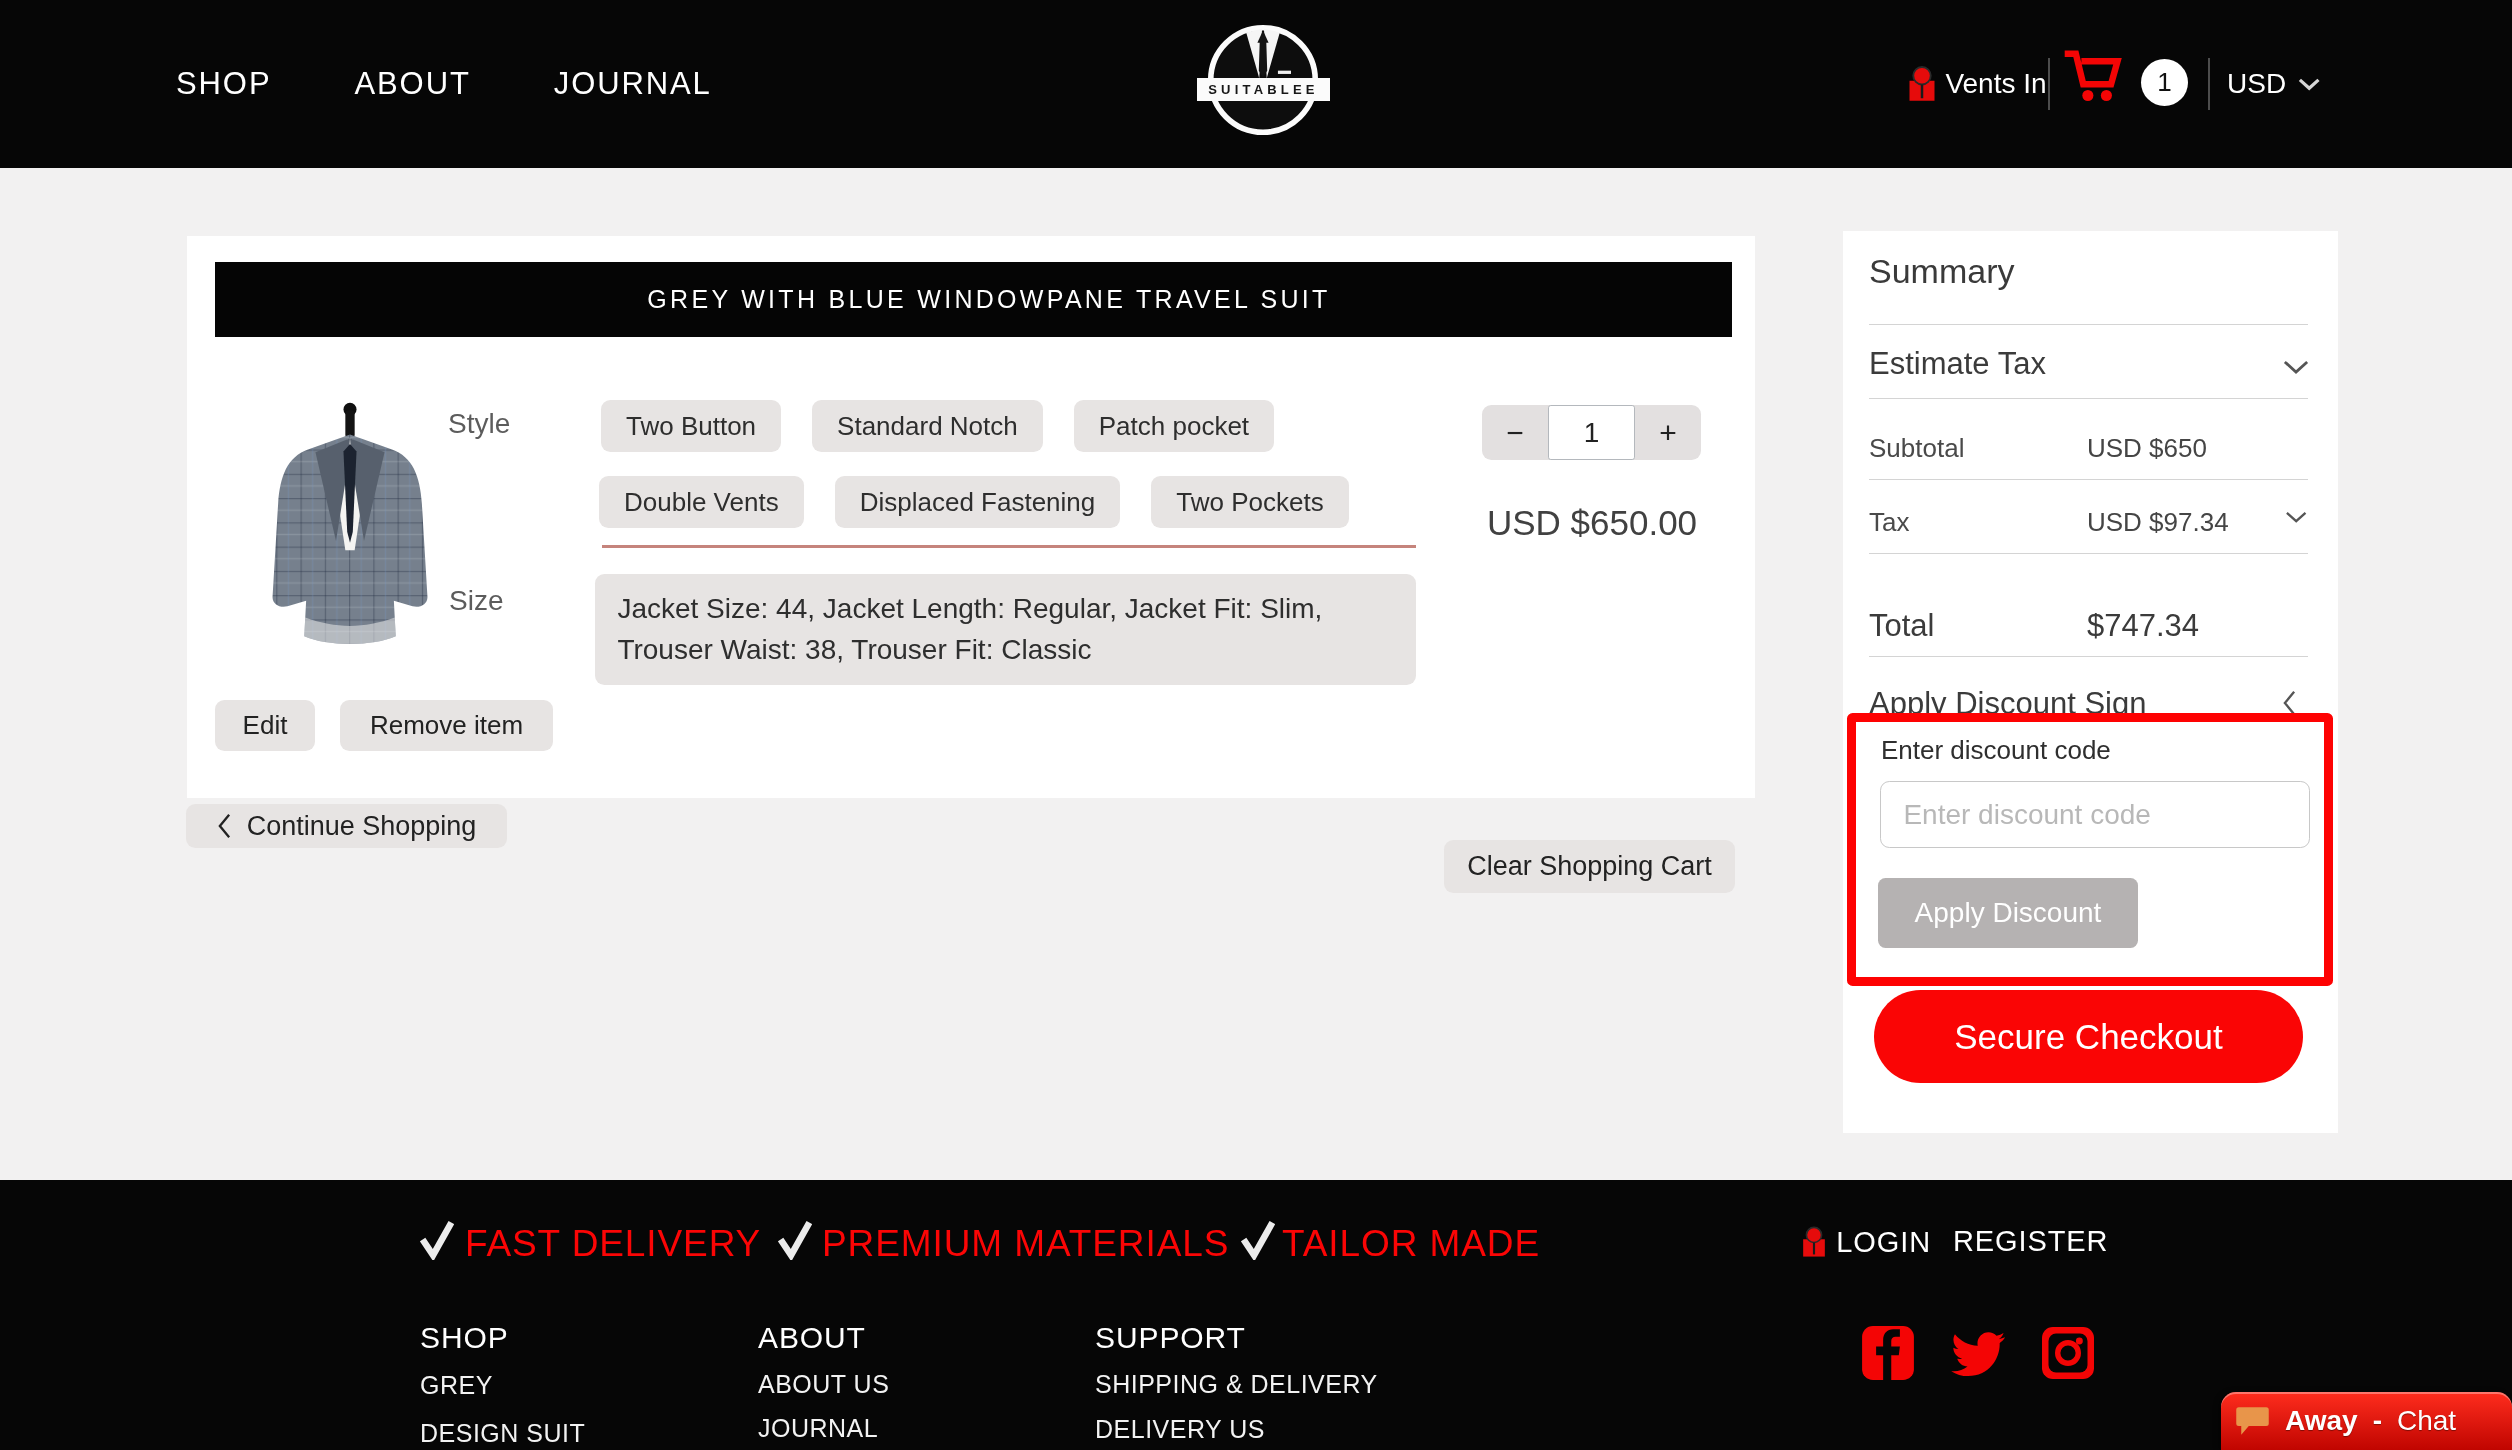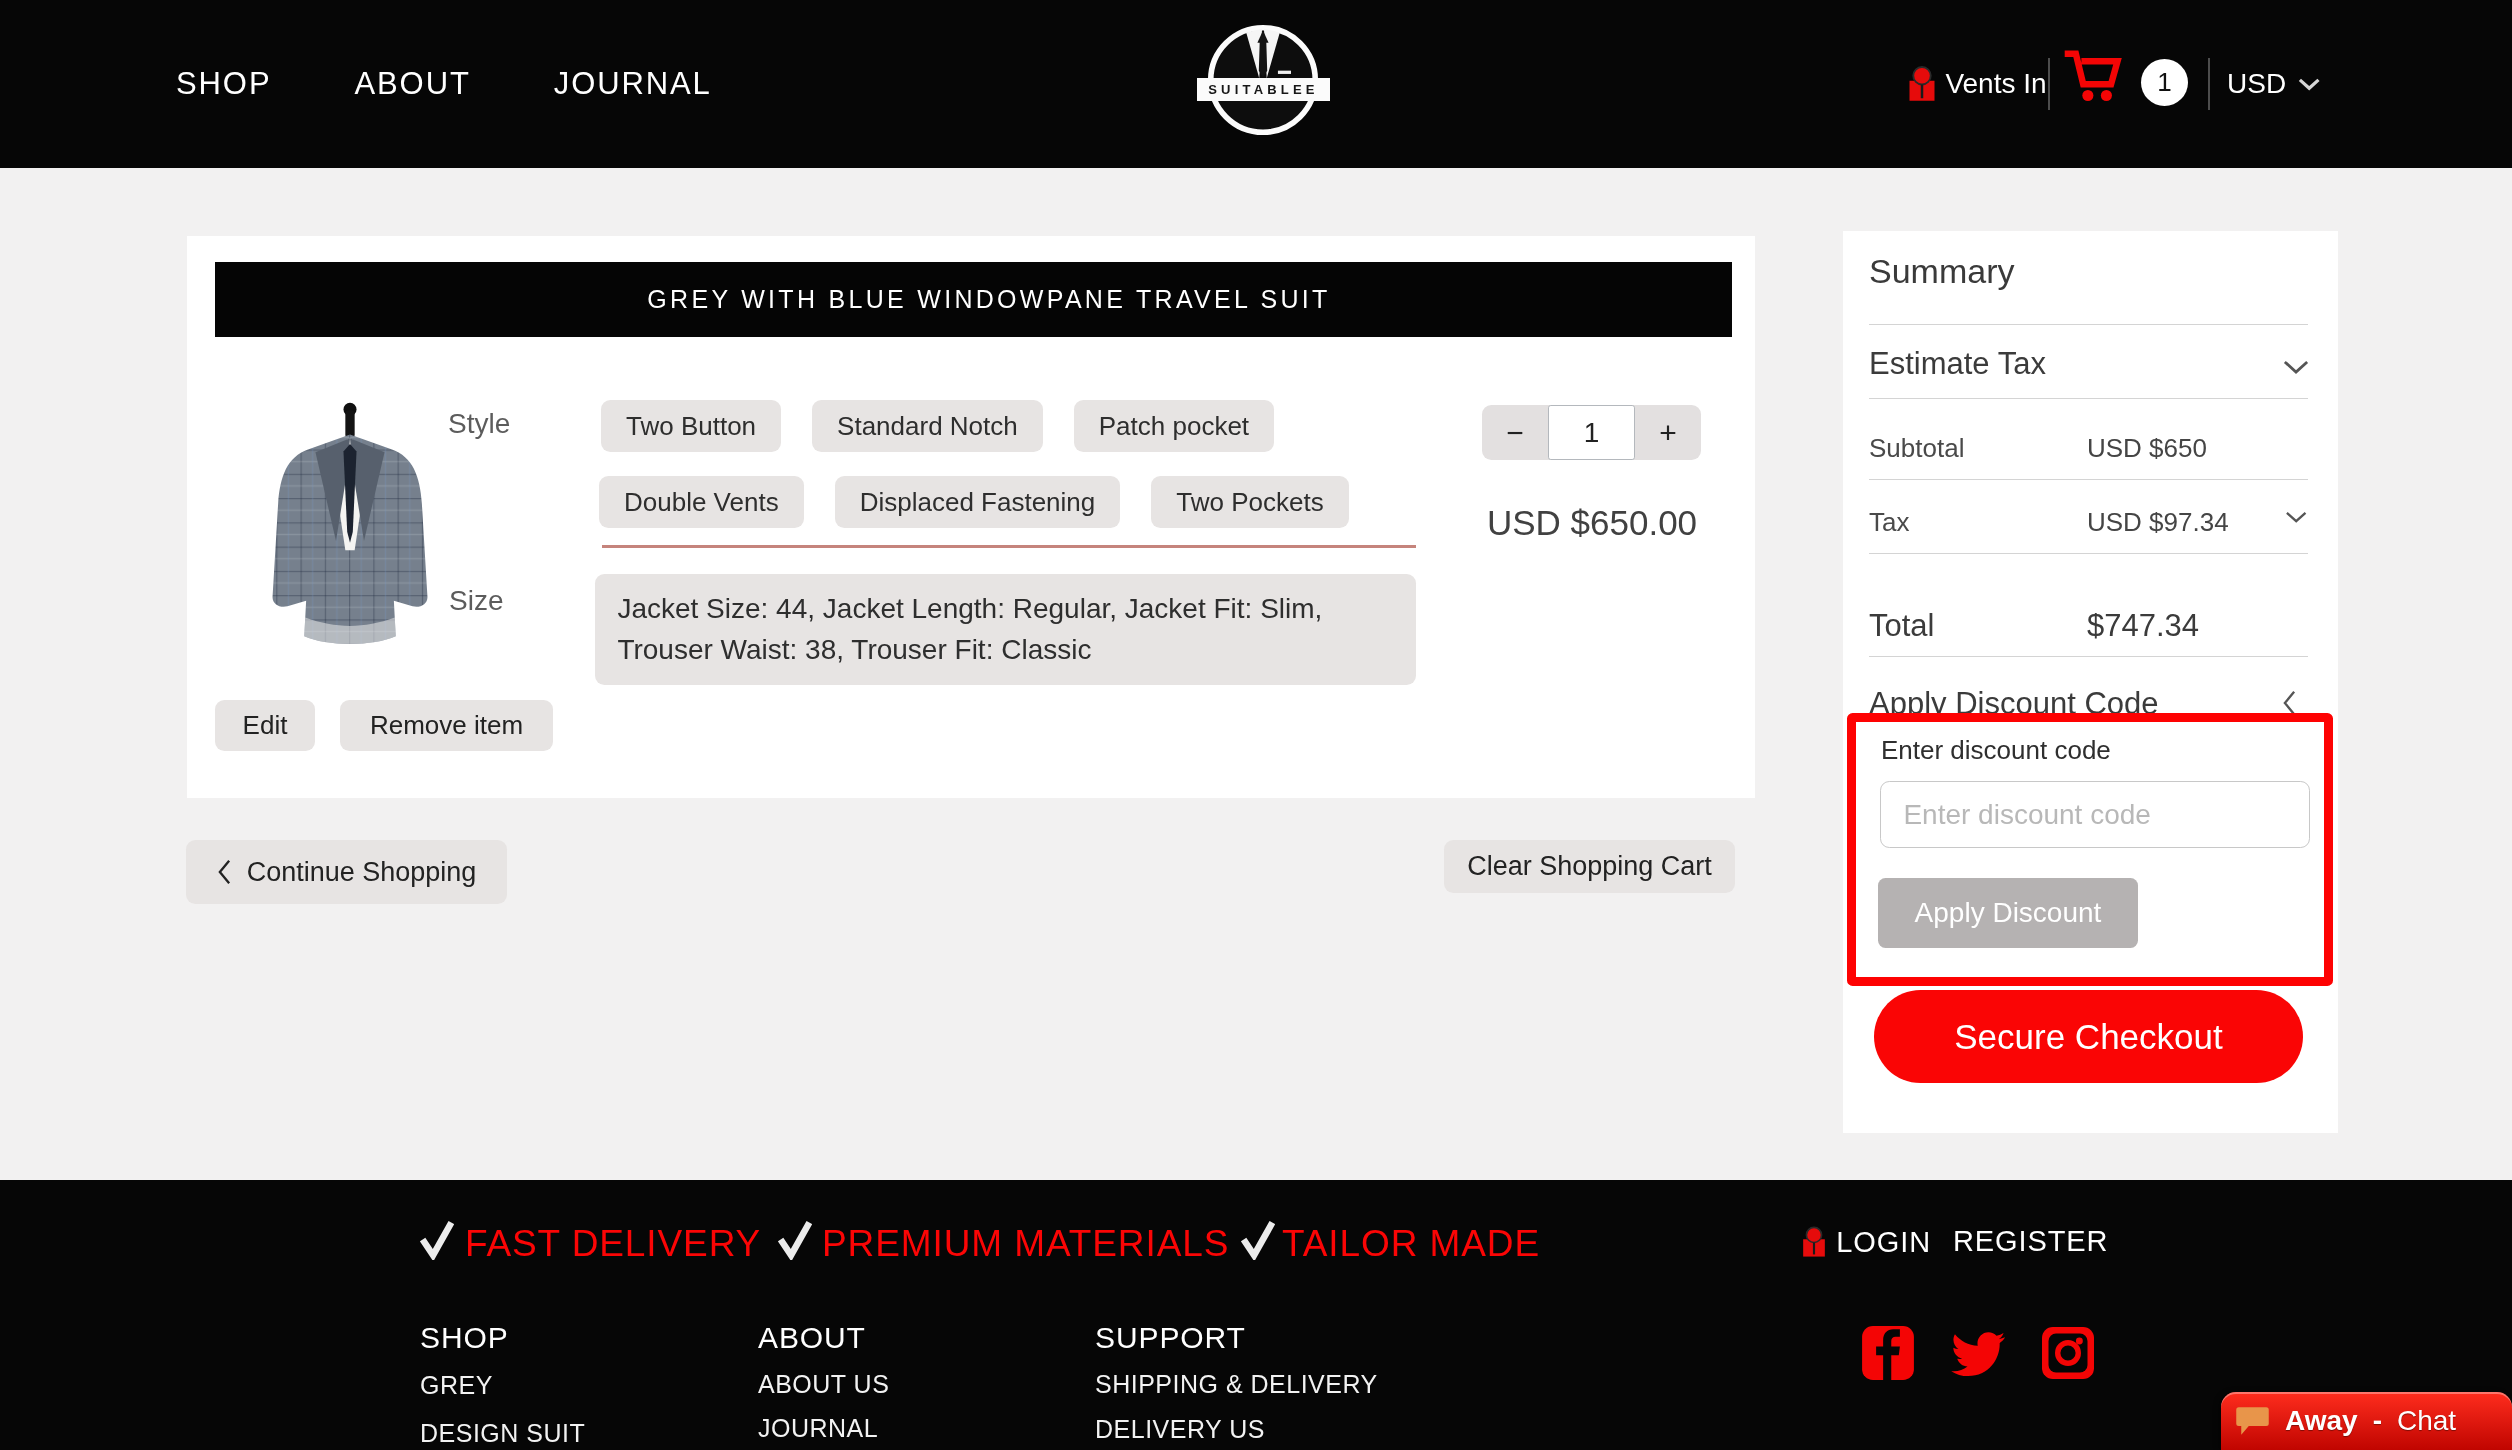--- a/index.html
+++ b/index.html
@@ -41,21 +41,21 @@
   .qty{position:absolute;left:1295px;top:169px;width:219px;height:55px;background:#e3e0e0;
        border-radius:9.3px;display:flex;align-items:stretch;}
   .qty .step{flex:1;display:flex;align-items:center;justify-content:center;font-size:30px;color:#222;cursor:pointer;}
   .qty input{width:81px;border:1.9px solid #b4b8bd;border-radius:2.8px;background:#fff;text-align:center;
              font-size:28px;font-family:inherit;color:#222;outline:none;}
   .price{position:absolute;left:1286px;top:267px;width:238px;text-align:center;font-size:35px;color:#414141;}
   .gbtn{background:#e7e4e3;border-radius:9.3px;border:none;font-size:26px;color:#222;
         display:flex;align-items:center;justify-content:center;cursor:pointer;font-family:inherit;}
   .edit-btn{position:absolute;left:28px;top:464px;width:100px;height:51px;}
   .remove-btn{position:absolute;left:153px;top:464px;width:213px;height:51px;}
-  .continue-btn{position:absolute;left:186px;top:840px;width:321px;height:64px;gap:15px;font-size:27px;}
+  .continue-btn{position:absolute;left:186px;top:804px;width:321px;height:44px;gap:15px;font-size:27px;}
   .clear-btn{position:absolute;left:1444px;top:840px;width:291px;height:53px;font-size:27px;}
 
   
   .summary{position:absolute;left:1843px;top:231px;width:495px;height:902px;background:#fff;}
   .summary .hr{position:absolute;left:26px;width:439px;height:0.9px;background:#d4d4d4;}
   .sm-title{position:absolute;left:26px;top:20.5px;font-size:34px;color:#3a3a3a;}
   .sm-row-l{position:absolute;left:26px;font-size:26px;color:#4a4a4a;}
   .sm-row-v{position:absolute;left:244px;font-size:26px;color:#454545;}
   .sm-big{font-size:31px !important;color:#3b3b3b !important;}
   .chev{position:absolute;}
@@ -225,21 +225,21 @@
     <div class="sm-row-v" style="top:276px;">USD $97.34</div>
     <svg class="chev" style="left:442px;top:280px;" width="22.4" height="13" viewBox="0 0 24 14">
       <path d="M2 2 L12 11 L22 2" fill="none" stroke="#555" stroke-width="2.5"></path>
     </svg>
     <div class="hr" style="top:322px;"></div>
 
     <div class="sm-row-l sm-big" style="top:377px;">Total</div>
     <div class="sm-row-v sm-big" style="top:377px;">$747.34</div>
     <div class="hr" style="top:425px;"></div>
 
-    <div class="sm-row-l sm-big" style="top:455px;">Apply Discount Code</div>
+    <div class="sm-row-l sm-big" style="top:455px;">Apply Discount Sign</div>
     <svg class="chev" style="left:439px;top:459px;" width="15" height="26" viewBox="0 0 16 28">
       <path d="M13 2 L3 14 L13 26" fill="none" stroke="#555" stroke-width="2.5"></path>
     </svg>
 
     <div class="disc-box"></div>
     <div class="disc-label">Enter discount code</div>
     <input class="disc-input" placeholder="Enter discount code" style="">
     <button class="apply-btn">Apply Discount</button>
 
     <button class="secure-btn">Secure Checkout</button>

